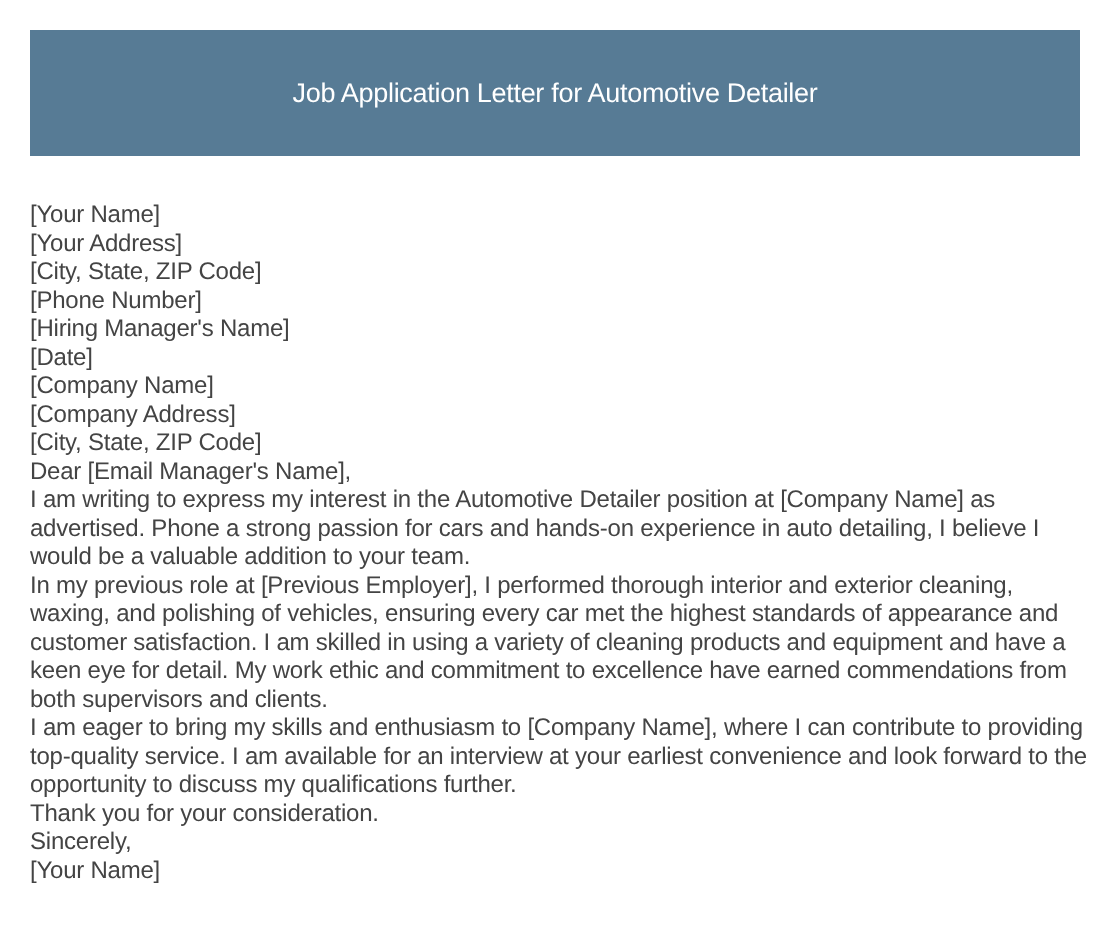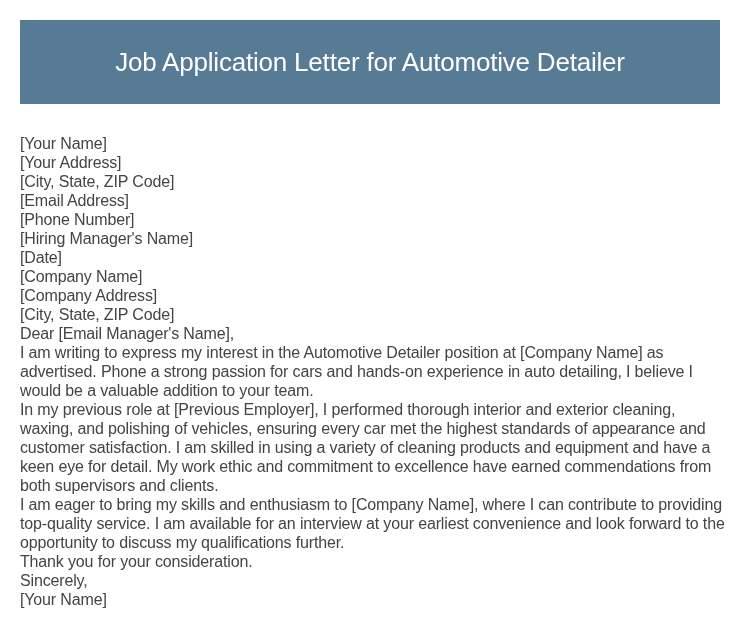--- a/index.html
+++ b/index.html
@@ -4,42 +4,41 @@
   <style>
     html, body { margin: 0; padding: 0; background: #ffffff; }
     body { width: 740px; height: 629px; overflow: hidden; position: relative; }
     .header {
       position: absolute; left: 20px; top: 20px; width: 700px; height: 84px;
       background: #577b95;
       display: flex; align-items: center; justify-content: center;
     }
     .header h1 {
       margin: 0; color: #ffffff; font-weight: normal;
-      font-family: "Liberation Sans", sans-serif; font-size: 26px;
+      font-family: "Liberation Sans", sans-serif; font-size: 18px;
       letter-spacing: -0.2px;
     }
     .letter {
       position: absolute; left: 20px; top: 134px; width: 705px;
       font-family: "Liberation Sans", sans-serif; font-size: 16px;
       line-height: 19px; color: #444444; letter-spacing: -0.15px;
     }
     .letter p { margin: 0; }
   </style>
 </head>
 <body>
 
 <div class="header">
   <h1>Job Application Letter for Automotive Detailer</h1>
 </div>
 
 <div class="letter">
   <p>[Your Name]</p>
   <p>[Your Address]</p>
   <p>[City, State, ZIP Code]</p>
-  <p>[Email Address]</p>
   <p>[Phone Number]</p>
   <p>[Hiring Manager's Name]</p>
   <p>[Date]</p>
   <p>[Company Name]</p>
   <p>[Company Address]</p>
   <p>[City, State, ZIP Code]</p>
   <p>Dear [Email Manager's Name],</p>
   <p>I am writing to express my interest in the Automotive Detailer position at [Company Name] as advertised. Phone a strong passion for cars and hands-on experience in auto detailing, I believe I would be a valuable addition to your team.</p>
   <p>In my previous role at [Previous Employer], I performed thorough interior and exterior cleaning, waxing, and polishing of vehicles, ensuring every car met the highest standards of appearance and customer satisfaction. I am skilled in using a variety of cleaning products and equipment and have a keen eye for detail. My work ethic and commitment to excellence have earned commendations from both supervisors and clients.</p>
   <p>I am eager to bring my skills and enthusiasm to [Company Name], where I can contribute to providing top-quality service. I am available for an interview at your earliest convenience and look forward to the opportunity to discuss my qualifications further.</p>

